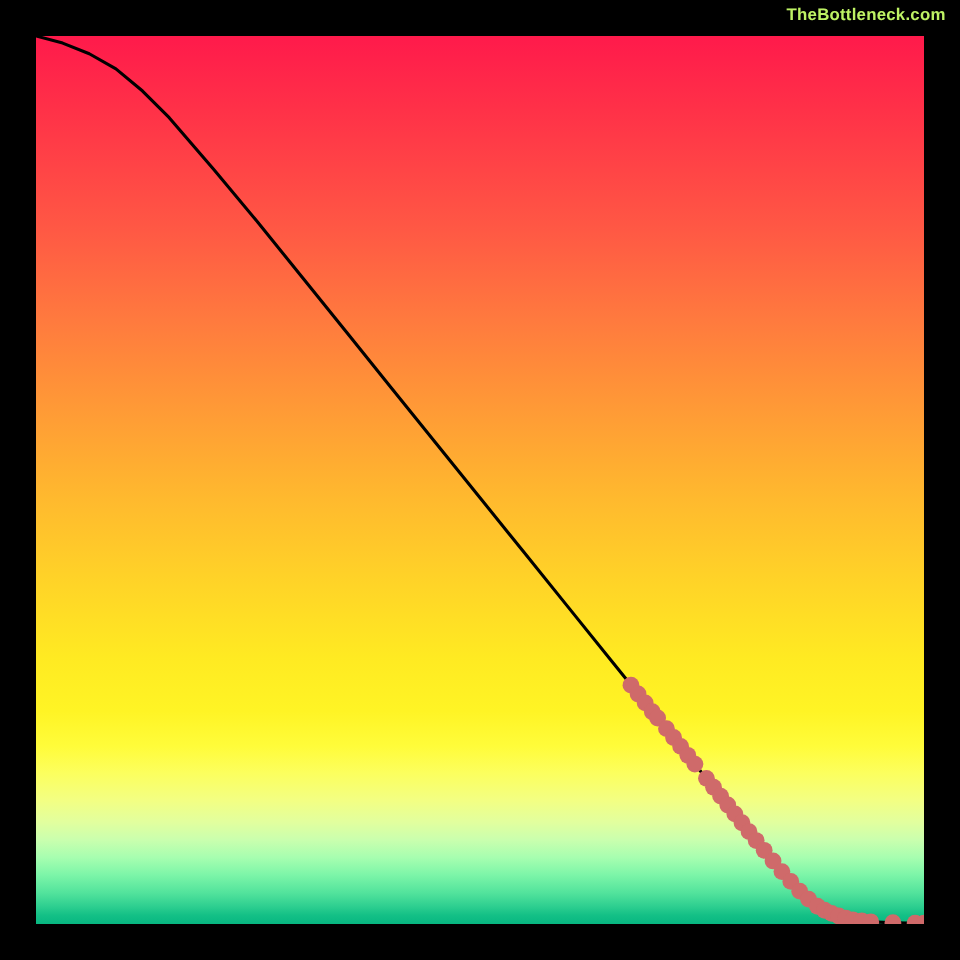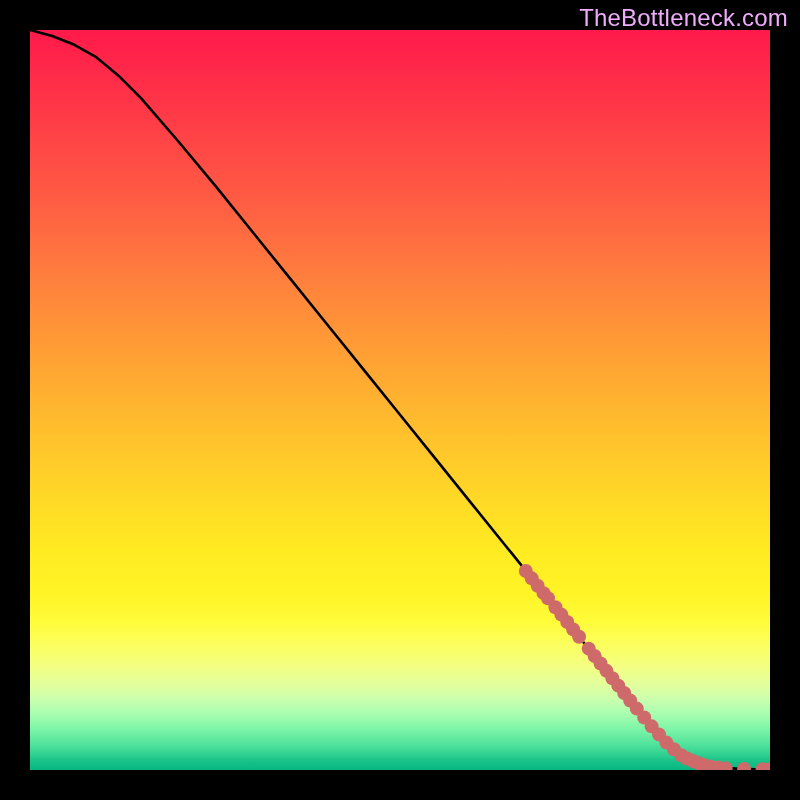--- a/index.html
+++ b/index.html
@@ -14,23 +14,23 @@
   .frame {
     position: relative;
     width: 800px;
     height: 800px;
     background: #000;
   }
   .watermark {
     position: absolute;
     top: 4px;
     right: 12px;
-    color: #f0abfc;
-    font-size: 24px;
-    font-weight: 400;
+    color: #bef264;
+    font-size: 14px;
+    font-weight: 700;
     letter-spacing: 0.2px;
     z-index: 5;
   }
   .plot-area {
     position: absolute;
     left: 30px;
     top: 30px;
     width: 740px;
     height: 740px;
     overflow: hidden;

